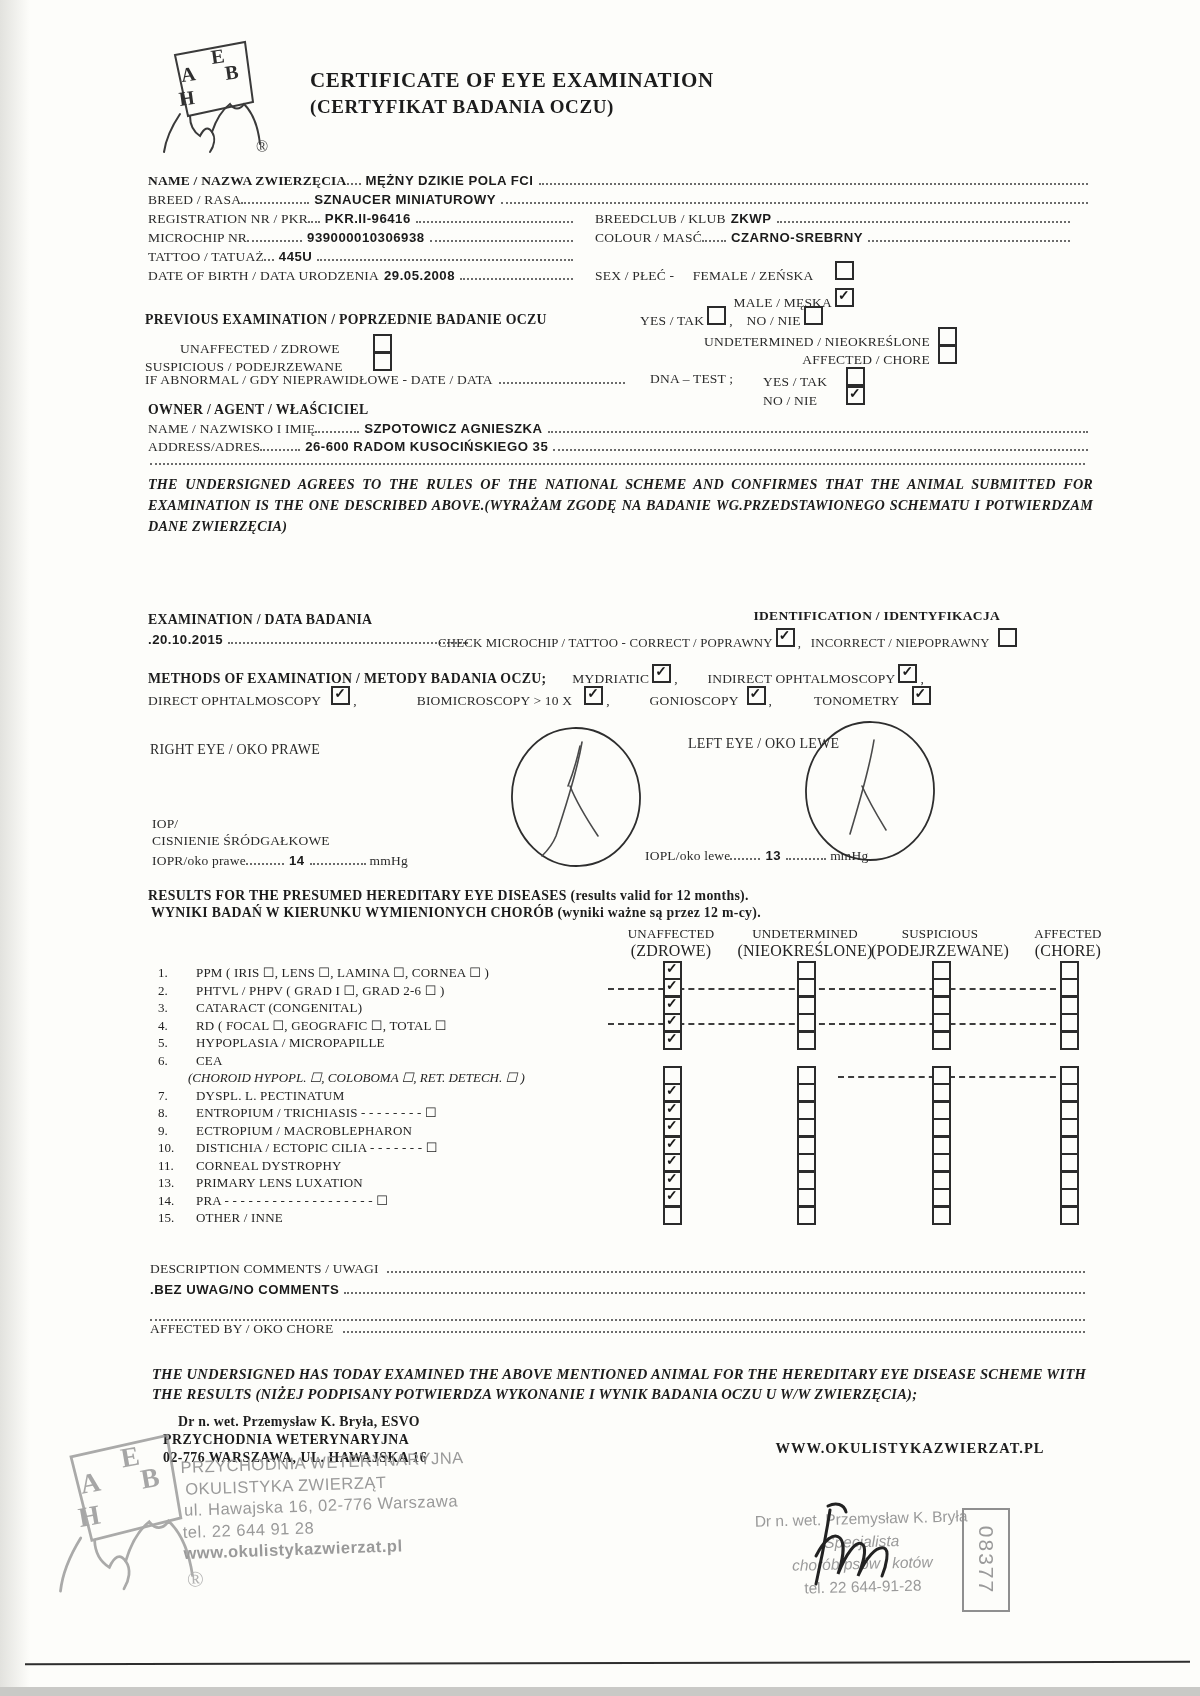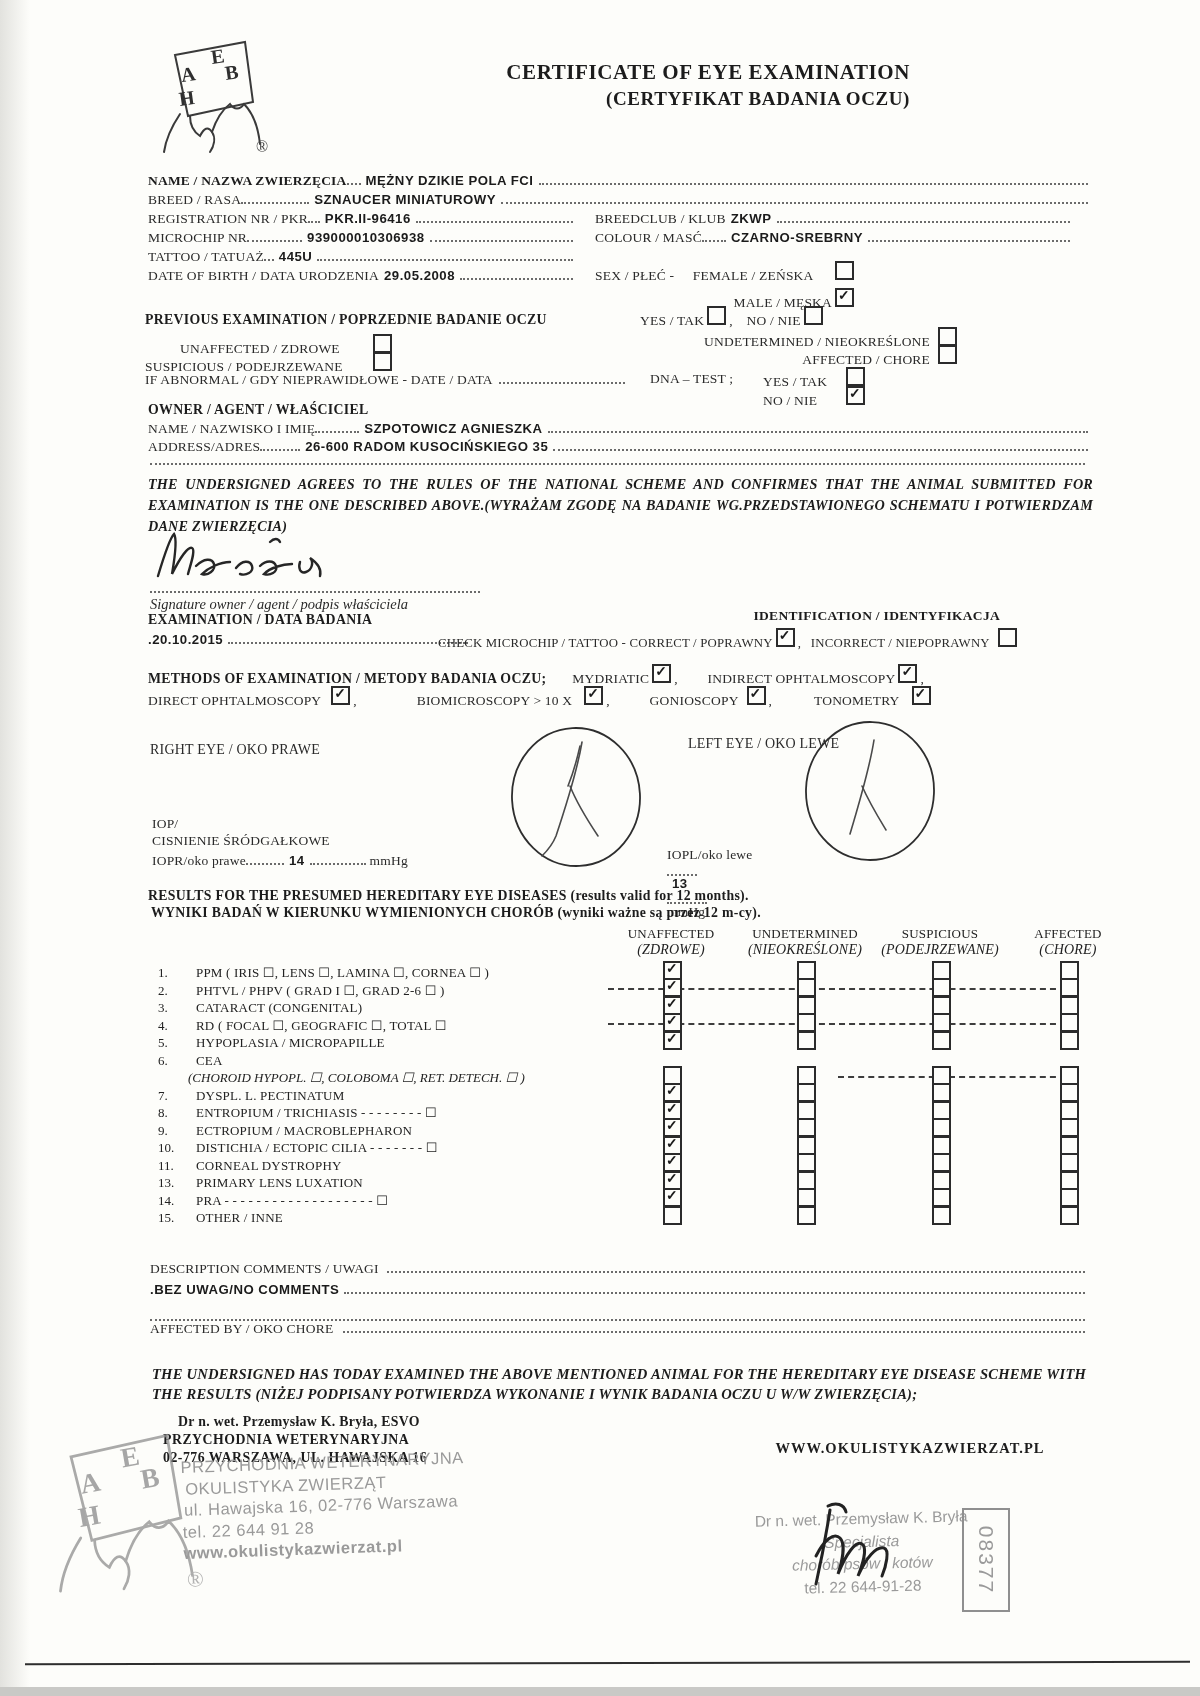--- a/index.html
+++ b/index.html
@@ -17,21 +17,21 @@
   .lbl{letter-spacing:.2px;}
   .val{font-family:"Liberation Sans",sans-serif;font-weight:600;font-size:13.2px;letter-spacing:.5px;color:#1b1b1b;padding:0 5px;}
   .dots{display:inline-block;border-bottom:2px dotted #6b6b6b;height:11px;}
   .grow{flex:1;}
   .cb{display:inline-block;position:relative;width:15px;height:15px;border:2px solid #2b2b2b;background:#fdfdfa;
       vertical-align:-3px;margin:0 3px;}
   .cb.checked::after{content:"✓";position:absolute;left:1px;top:-3px;font-size:14px;font-weight:bold;color:#1b1b1b;}
   .it{font-style:italic;}
   
   #col-heads div{position:absolute;text-align:center;font-size:13px;letter-spacing:.2px;color:#222;}
-  #col-heads .sub{display:block;font-size:14px;font-style:italic;}
+  #col-heads .sub{display:block;font-size:16px;}
   .trow{position:relative;height:17.5px;font-size:13px;color:#222;}
   .trow.two{height:35px;}
   .rnum{position:absolute;left:10px;top:1px;}
   .rlab{position:absolute;left:48px;top:1px;white-space:nowrap;letter-spacing:.2px;}
   .rlab2{position:absolute;left:40px;bottom:1px;white-space:nowrap;font-style:italic;}
   .trow .cb{position:absolute;bottom:2px;margin:0;z-index:1;}
   .trow .c0{left:515px;}.trow .c1{left:649px;}.trow .c2{left:784px;}.trow .c3{left:912px;}
   .trow.leader::before{content:"";position:absolute;left:460px;right:14px;bottom:9px;border-top:2px dashed #3d3d3d;z-index:0;}
   .trow.r6.leader::before{left:690px;}
   .trow.r12.leader::before{left:445px;}
@@ -57,21 +57,21 @@
       <g font-family="Liberation Serif, serif" font-size="20" font-weight="bold" fill="#2f2f2f">
         <text x="32" y="42" transform="rotate(-8 32 42)">A</text>
         <text x="62" y="24" transform="rotate(-8 62 24)">E</text>
         <text x="76" y="40" transform="rotate(-8 76 40)">B</text>
         <text x="30" y="66" transform="rotate(-8 30 66)">H</text>
       </g>
       <text x="106" y="112" font-family="Liberation Serif, serif" font-size="16" fill="#444">®</text>
     </svg>
   </div>
 
-  <div class="abs" style="left:310px;top:60px;width:600px;text-align:right;">
+  <div class="abs" style="left:310px;top:68px;width:600px;text-align:left;">
     <div class="h" style="font-size:21px;letter-spacing:.6px;">CERTIFICATE OF EYE EXAMINATION</div>
     <div class="h" style="font-size:19px;letter-spacing:.6px;margin-top:3px;">(CERTYFIKAT BADANIA OCZU)</div>
   </div>
 
   <div class="line" style="left:148px;top:172px;width:940px;">
     <span class="lbl h">NAME / NAZWA ZWIERZĘCIA</span>
     <span class="dots" style="width:14px;"></span>
     <span class="val">MĘŻNY DZIKIE POLA FCI</span>
     <span class="dots grow"></span>
   </div>
@@ -179,34 +179,20 @@
   <div class="line" style="left:148px;top:438px;width:940px;">
     <span class="lbl">ADDRESS/ADRES</span>
     <span class="dots" style="width:40px;"></span>
     <span class="val">26-600 RADOM KUSOCIŃSKIEGO 35</span>
     <span class="dots grow"></span>
   </div>
   <div class="abs dots" style="left:150px;top:452px;width:935px;"></div>
 
   <div class="abs it h" style="left:148px;top:474px;width:945px;font-size:14.2px;line-height:21px;text-align:justify;letter-spacing:.2px;">THE UNDERSIGNED AGREES TO THE RULES OF THE  NATIONAL SCHEME AND CONFIRMES THAT THE ANIMAL SUBMITTED FOR EXAMINATION IS THE ONE DESCRIBED ABOVE.(WYRAŻAM ZGODĘ NA BADANIE WG.PRZEDSTAWIONEGO SCHEMATU I POTWIERDZAM DANE ZWIERZĘCIA)</div>
 
-  <div class="abs" style="left:150px;top:528px;">
-    <svg width="220" height="52" viewBox="0 0 220 52">
-      <g fill="none" stroke="#262626" stroke-width="2.4" stroke-linecap="round">
-        <path d="M8,48 C14,28 20,10 24,6 C28,12 24,34 22,46 C30,30 38,18 42,20 C46,22 40,38 38,46"></path>
-        <path d="M46,38 C54,30 62,30 64,36 C66,42 58,48 52,46 C58,40 70,34 80,34"></path>
-        <path d="M86,40 C92,32 100,32 102,38 C104,44 96,48 90,46"></path>
-        <path d="M110,38 C116,32 124,32 126,38 C128,44 120,48 114,46 C120,40 132,36 142,36"></path>
-        <path d="M150,34 C148,40 150,46 156,44 C162,42 164,34 160,30 C166,34 172,40 170,48"></path>
-        <path d="M120,14 C124,10 128,10 130,14"></path>
-      </g>
-    </svg>
-    <div class="dots" style="width:330px;display:block;"></div>
-    <div class="it" style="font-size:14.5px;margin-top:3px;">Signature owner / agent / podpis właściciela</div>
-  </div>
 
   <div class="abs h" style="left:148px;top:612px;font-size:13.8px;">EXAMINATION / DATA BADANIA</div>
   <div class="line" style="left:148px;top:631px;width:320px;">
     <span class="val" style="padding-left:0;">.20.10.2015</span>
     <span class="dots grow"></span>
   </div>
 
   <div class="abs h" style="left:540px;top:608px;width:460px;text-align:right;font-size:13.5px;">IDENTIFICATION / IDENTYFIKACJA</div>
   <div class="line" style="left:438px;top:628px;font-size:12.8px;">
     <span class="lbl">CHECK MICROCHIP / TATTOO - CORRECT / POPRAWNY</span>
@@ -264,21 +250,21 @@
 
   <div class="abs lbl" style="left:152px;top:816px;font-size:13.5px;">IOP/</div>
   <div class="abs lbl" style="left:152px;top:833px;font-size:13.5px;">CISNIENIE ŚRÓDGAŁKOWE</div>
   <div class="line" style="left:152px;top:852px;">
     <span class="lbl">IOPR/oko prawe</span>
     <span class="dots" style="width:38px;"></span>
     <span class="val">14</span>
     <span class="dots" style="width:56px;"></span>
     <span class="lbl" style="margin-left:4px;">mmHg</span>
   </div>
-  <div class="line" style="left:663px;top:847px;flex-direction:column;">
+  <div class="line" style="left:645px;top:847px;">
     <span class="lbl">IOPL/oko lewe</span>
     <span class="dots" style="width:30px;"></span>
     <span class="val">13</span>
     <span class="dots" style="width:40px;"></span>
     <span class="lbl" style="margin-left:4px;">mmHg</span>
   </div>
 
   <div class="abs h" style="left:148px;top:888px;font-size:13.8px;">RESULTS FOR THE PRESUMED HEREDITARY  EYE DISEASES (results valid for  12 months).</div>
   <div class="abs h" style="left:151px;top:905px;font-size:13.8px;">WYNIKI BADAŃ  W KIERUNKU  WYMIENIONYCH CHORÓB (wyniki  ważne są przez 12 m-cy).</div>
 

